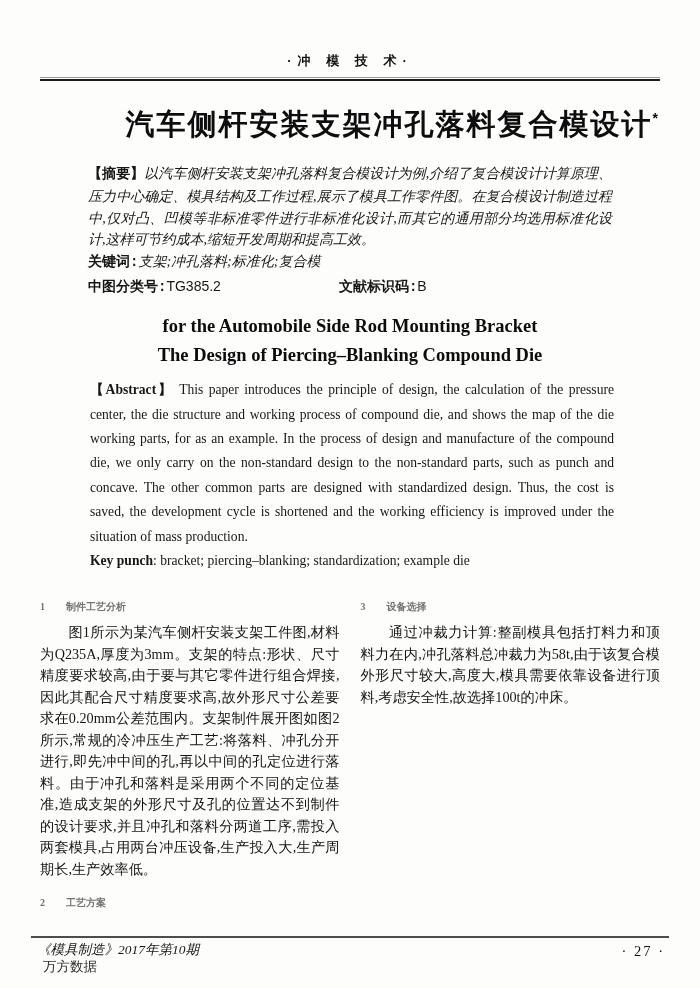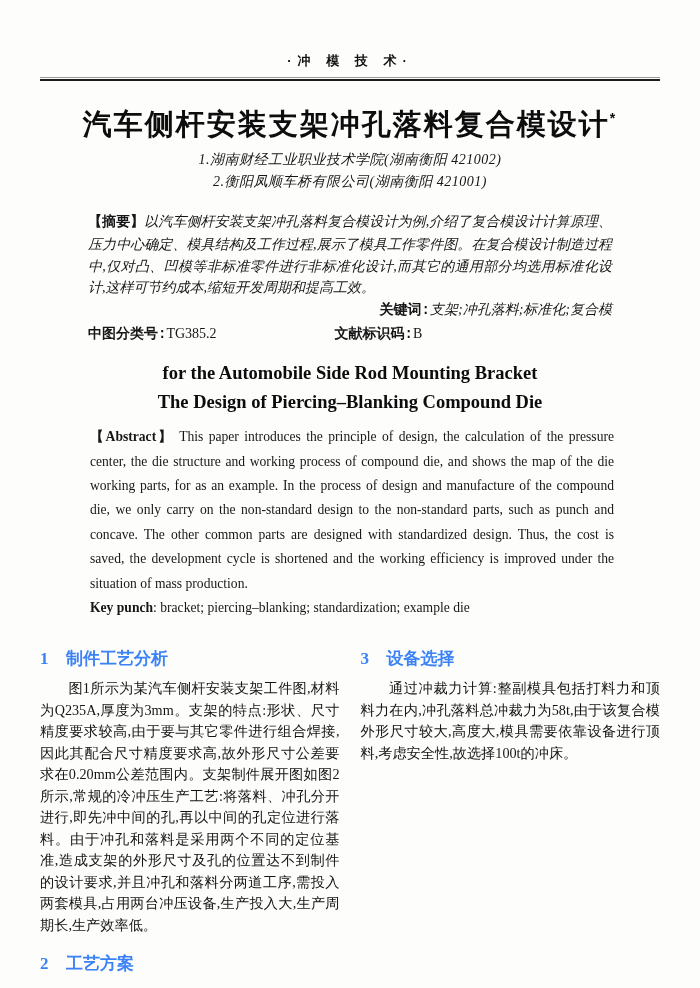--- a/index.html
+++ b/index.html
@@ -22,21 +22,21 @@
     letter-spacing:6px;
     color:#111;
   }
   .header-rule { margin-top:7px; }
   .header-rule .thin { height:1px; background:#9a9a96; }
   .header-rule .thick { height:2px; background:#1c1c1c; margin-top:1px; }
 
   
   .title-zh {
     margin-top:24px;
-    text-align:center;
+    text-align:right;
     font-family:"Liberation Sans","DejaVu Sans",sans-serif;
     font-weight:bold;
     font-size:29px;
     letter-spacing:2px;
     color:#0d0d0d;
   }
   .title-zh sup { font-size:14px; font-weight:bold; }
 
   .authors {
     margin-top:16px;
@@ -56,24 +56,24 @@
     line-height:21.8px;
     text-align:justify;
     font-style:italic;
   }
   .b-label {
     font-family:Liberation Mono, monospace;
     font-weight:bold;
     font-style:normal;
     font-size:14px;
   }
-  .kw-line { margin:0 48px; font-size:14px; line-height:22px; font-style:italic; text-align:right; }
+  .kw-line { margin:0 48px; font-size:14px; line-height:22px; font-style:italic; text-align:left; }
   .clc-line { margin:2px 48px 0 48px; font-size:14px; line-height:22px; }
   .clc-gap { display:inline-block; width:118px; }
-  .clc-val { font-family:Liberation Serif, serif; }
+  .clc-val { font-family:Liberation Sans, sans-serif; }
 
   
   .title-en {
     margin-top:14px;
     text-align:center;
     font-weight:bold;
     font-size:18.5px;
     line-height:29px;
     color:#0c0c0c;
   }
@@ -86,22 +86,22 @@
   .abstract-en .b-label { font-family:"Liberation Serif",serif; font-size:13.6px; }
   .kw-en { margin:0 46px 0 50px; font-size:13.6px; line-height:24px; }
   .kw-en .b-label { font-family:"Liberation Serif",serif; font-size:13.6px; }
 
   
   .columns { display:flex; gap:21px; margin-top:21px; }
   .col { flex:1; min-width:0; }
   .sec-heading {
     font-family:"Liberation Sans","DejaVu Sans",sans-serif;
     font-weight:bold;
-    font-size:17px;
-    color:#3b82f6;
+    font-size:10px;
+    color:#737373;
     margin:6px 0 8px 0;
   }
   .sec-heading .sec-num { display:inline-block; width:26px; font-family:"Liberation Serif",serif; font-weight:bold; }
   .body-para {
     font-size:14.2px;
     line-height:21.5px;
     text-align:justify;
     text-indent:2em;
     color:#141414;
   }
@@ -125,24 +125,20 @@
 
   <div class="journal-header">·冲 模 技 术·</div>
   <div class="header-rule">
     <div class="thin"></div>
     <div class="thick"></div>
   </div>
 
   <h1 class="title-zh"><span>汽车侧杆安装支架冲孔落料复合模设计</span><sup>*</sup></h1>
 
 
-  <div class="affiliations">
-    <div class="affiliation">1.湖南财经工业职业技术学院(湖南衡阳  421002)</div>
-    <div class="affiliation">2.衡阳凤顺车桥有限公司(湖南衡阳  421001)</div>
-  </div>
 
   <div class="abstract-zh"><span class="b-label">【摘要】</span><span>以汽车侧杆安装支架冲孔落料复合模设计为例,介绍了复合模设计计算原理、压力中心确定、模具结构及工作过程,展示了模具工作零件图。在复合模设计制造过程中,仅对凸、凹模等非标准零件进行非标准化设计,而其它的通用部分均选用标准化设计,这样可节约成本,缩短开发周期和提高工效。</span></div>
 
   <div class="kw-line"><span class="b-label">关键词:</span><span>支架;冲孔落料;标准化;复合模</span></div>
 
   <div class="clc-line"><span class="b-label">中图分类号:</span><span class="clc-val">TG385.2</span><span class="clc-gap"></span><span class="b-label">文献标识码:</span><span class="clc-val">B</span></div>
 
   <div class="title-en">
     <div>for the Automobile Side Rod Mounting Bracket</div>
     <div>The Design of Piercing–Blanking Compound Die</div>
@@ -163,14 +159,24 @@
     </div>
 
     <div class="col col-right">
 
       <div class="sec-heading second"><span class="sec-num">3</span><span>设备选择</span></div>
       <div class="body-para">通过冲裁力计算:整副模具包括打料力和顶料力在内,冲孔落料总冲裁力为58t,由于该复合模外形尺寸较大,高度大,模具需要依靠设备进行顶料,考虑安全性,故选择100t的冲床。</div>
     </div>
 
   </div>
 
+  <div class="footer">
+    <div class="footer-rule"></div>
+    <div class="footer-row">
+      <div>
+        <div class="footer-journal">《模具制造》2017年第10期</div>
+        <div class="footer-watermark">万方数据</div>
+      </div>
+      <div class="page-number">· 27 ·</div>
+    </div>
+  </div>
 
 </div>
 
 </body></html>

